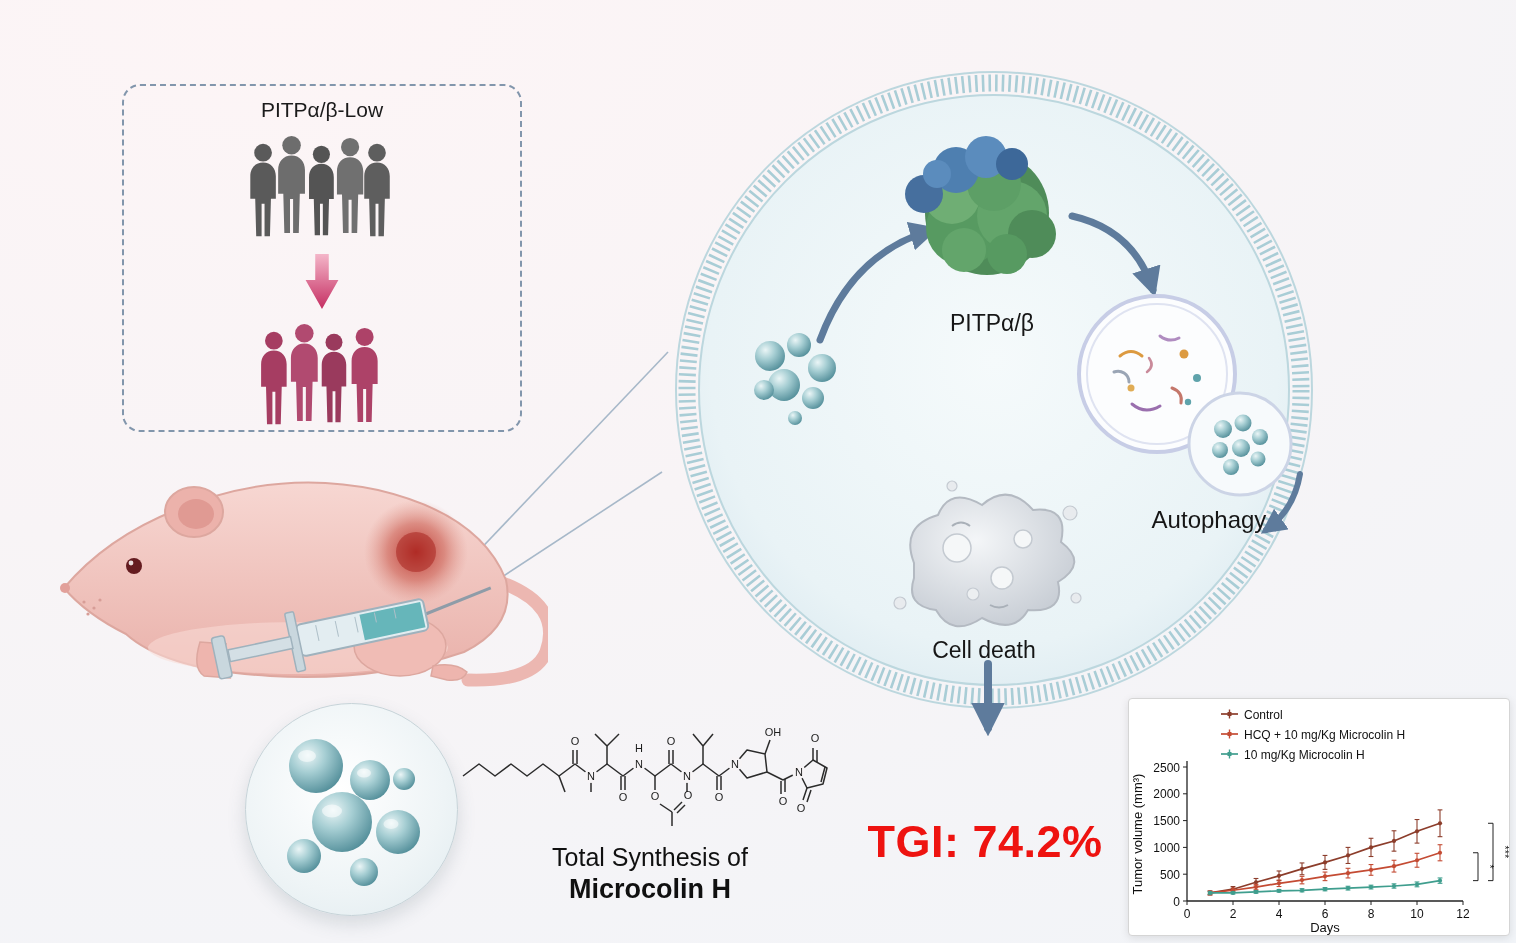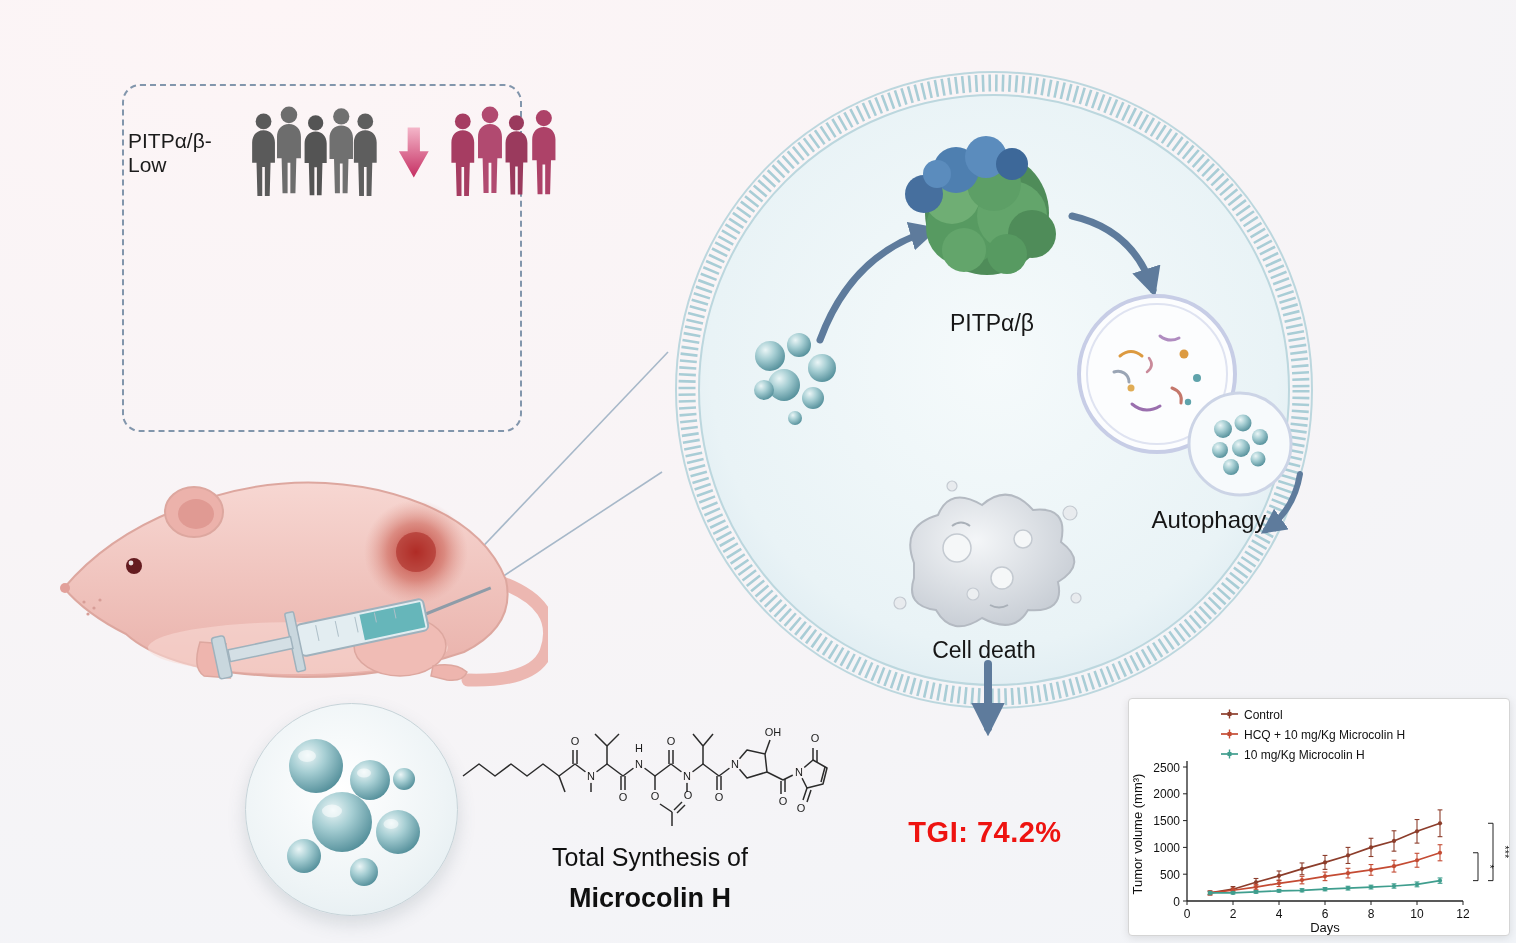--- a/index.html
+++ b/index.html
@@ -3,29 +3,29 @@
 <meta charset="utf-8">
 <style>
   *{margin:0;padding:0;box-sizing:border-box}
   html,body{width:1516px;height:943px;background:#f6f3f5;font-family:"Liberation Sans",sans-serif;overflow:hidden}
   .canvas{position:relative;width:1516px;height:943px;
     background:radial-gradient(130% 130% at 18% 0%, #fdf5f6 0%, #f8f4f6 45%, #f1f4f8 100%);}
   .abs{position:absolute}
   .title{position:absolute;left:98px;top:28px;font-size:27px;font-weight:bold;color:#0d0d0d;letter-spacing:.2px}
   .survival-box{position:absolute;left:122px;top:84px;width:400px;height:348px;border:2px dashed #8296ac;border-radius:18px;
     display:flex;justify-content:space-around;align-items:flex-start;padding:12px 4px 6px}
-  .group{display:flex;flex-direction:row;align-items:center;gap:11px}
+  .group{display:flex;flex-direction:column;align-items:center;gap:11px}
   .group-label{font-size:21px;color:#1b1b1b}
   .sphere-dish{position:absolute;left:245px;top:703px;width:213px;height:213px;border-radius:50%;
     background:radial-gradient(circle at 45% 40%, #ffffff 0%, #eef4f6 60%, #dfeaee 100%);
     border:1px solid #c6d3d8;box-shadow:0 8px 18px rgba(80,100,110,.18)}
   .synthesis{position:absolute;left:455px;top:843px;width:390px;text-align:center;color:#101010}
   .syn1{font-size:25px}
-  .syn2{font-size:27px;font-weight:bold;margin-top:11px}
-  .tgi{position:absolute;left:840px;top:816px;width:290px;text-align:center;font-size:29px;font-weight:800;color:#ee1310;letter-spacing:.5px}
+  .syn2{font-size:27px;font-weight:bold;margin-top:2px}
+  .tgi{position:absolute;left:840px;top:816px;width:290px;text-align:center;font-size:45px;font-weight:800;color:#ee1310;letter-spacing:.5px}
   .chart-panel{position:absolute;left:1128px;top:698px;width:382px;height:238px;background:#ffffff;border:1px solid #d5d5d5;
     border-radius:4px;box-shadow:0 2px 8px rgba(0,0,0,.10)}
   svg text{font-family:"Liberation Sans",sans-serif}
 </style>
 </head>
 <body>
 
 <div class="canvas">
 
   <svg width="0" height="0" style="position:absolute">

